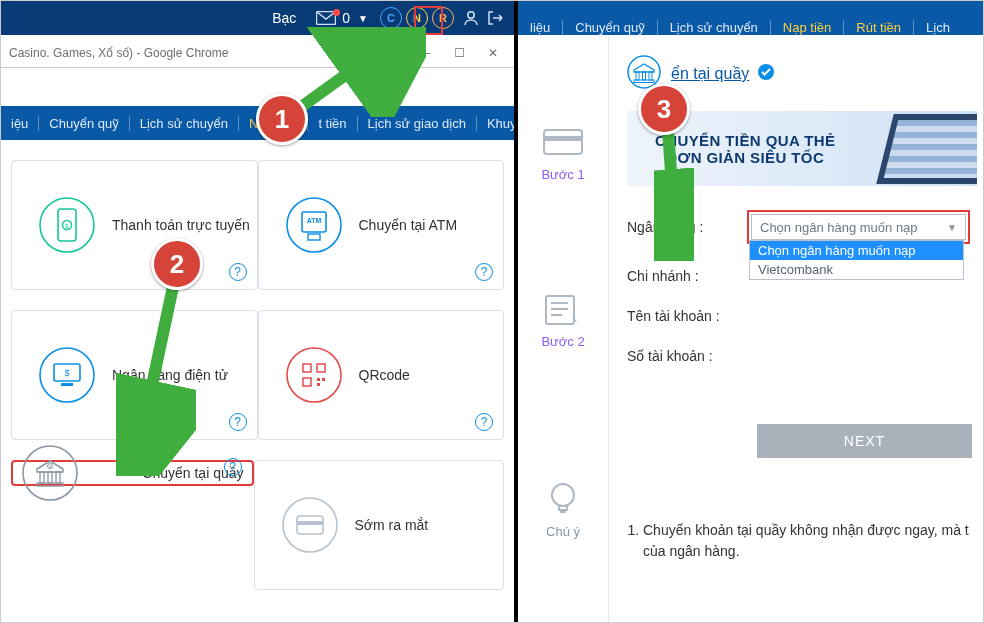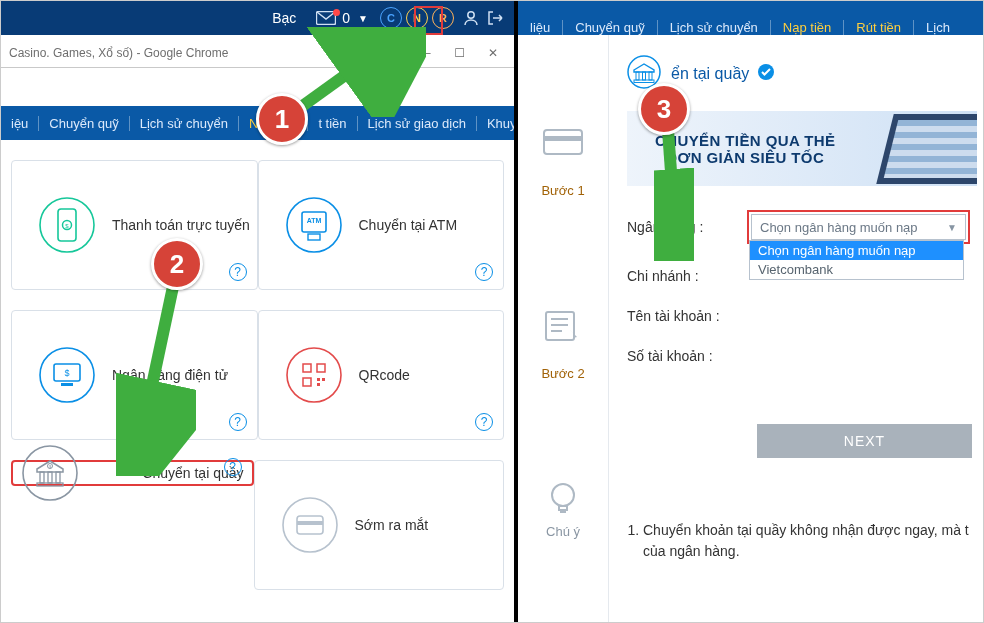--- a/index.html
+++ b/index.html
@@ -37,24 +37,24 @@
   .card.sel{border:2px solid #e13b3b;}
   .ico{width:58px;height:58px;border-radius:50%;display:flex;align-items:center;justify-content:center;}
   
   .right{position:absolute;left:517px;top:0;width:467px;height:100%;}
   .nav2{height:34px;background:#0a59a6;display:flex;align-items:flex-end;color:#dbe9fb;font-size:13px;overflow:hidden;}
   .nav2 .item{padding:0 12px;border-left:1px solid rgba(255,255,255,.35);white-space:nowrap;}
   .nav2 .item:first-child{border-left:none;}
   .nav2 .item.active{color:#ffcf3f;}
   .rightBody{display:flex;height:calc(100% - 34px);}
   .steps{width:90px;border-right:1px solid #e5e9ee;padding-top:90px;}
-  .step{display:flex;flex-direction:column;align-items:center;color:#a16207;font-size:13px;margin-bottom:110px;gap:16px;}
+  .step{display:flex;flex-direction:column;align-items:center;color:#8b5cf6;font-size:13px;margin-bottom:110px;}
   .step .sic{width:46px;height:36px;margin-bottom:6px;display:flex;align-items:center;justify-content:center;}
   .main{flex:1;padding:20px 8px 10px 18px;position:relative;}
-  .titleRow{display:flex;align-items:center;font-size:16px;color:#0a59a6;font-weight:500;}
+  .titleRow{display:flex;align-items:center;font-size:16px;color:#0a59a6;font-weight:500;text-decoration:underline;}
   .titleRow .chk{margin-left:8px;color:#0a8fe6;font-size:18px;}
   .hero{margin-top:18px;height:75px;background:linear-gradient(90deg,#eef4fb 0%,#cfe1f5 100%);display:flex;align-items:center;justify-content:space-between;padding:0 0 0 28px;position:relative;overflow:hidden;}
   .hero .txt{text-align:center;font-weight:bold;color:#0d3a6e;font-size:15px;letter-spacing:.4px;}
   .hero .mock{width:110px;height:70px;background:#2d466b;transform:skewX(-14deg) translateX(18px);position:relative;}
   .hero .mock:before{content:"";position:absolute;inset:6px;background:repeating-linear-gradient(#93b4d6 0 6px,#cddcee 6px 12px);}
   .formRow{display:flex;align-items:center;margin-top:24px;font-size:14px;}
   .formRow .k{width:120px;color:#333;}
   .sel{width:215px;height:26px;border:1px solid #b7c2ce;display:flex;align-items:center;justify-content:space-between;padding:0 8px;color:#6b7886;font-size:13px;box-sizing:border-box;}
   .sel .tri2{color:#8795a3;font-size:10px;}
   .selWrap{position:relative;}

